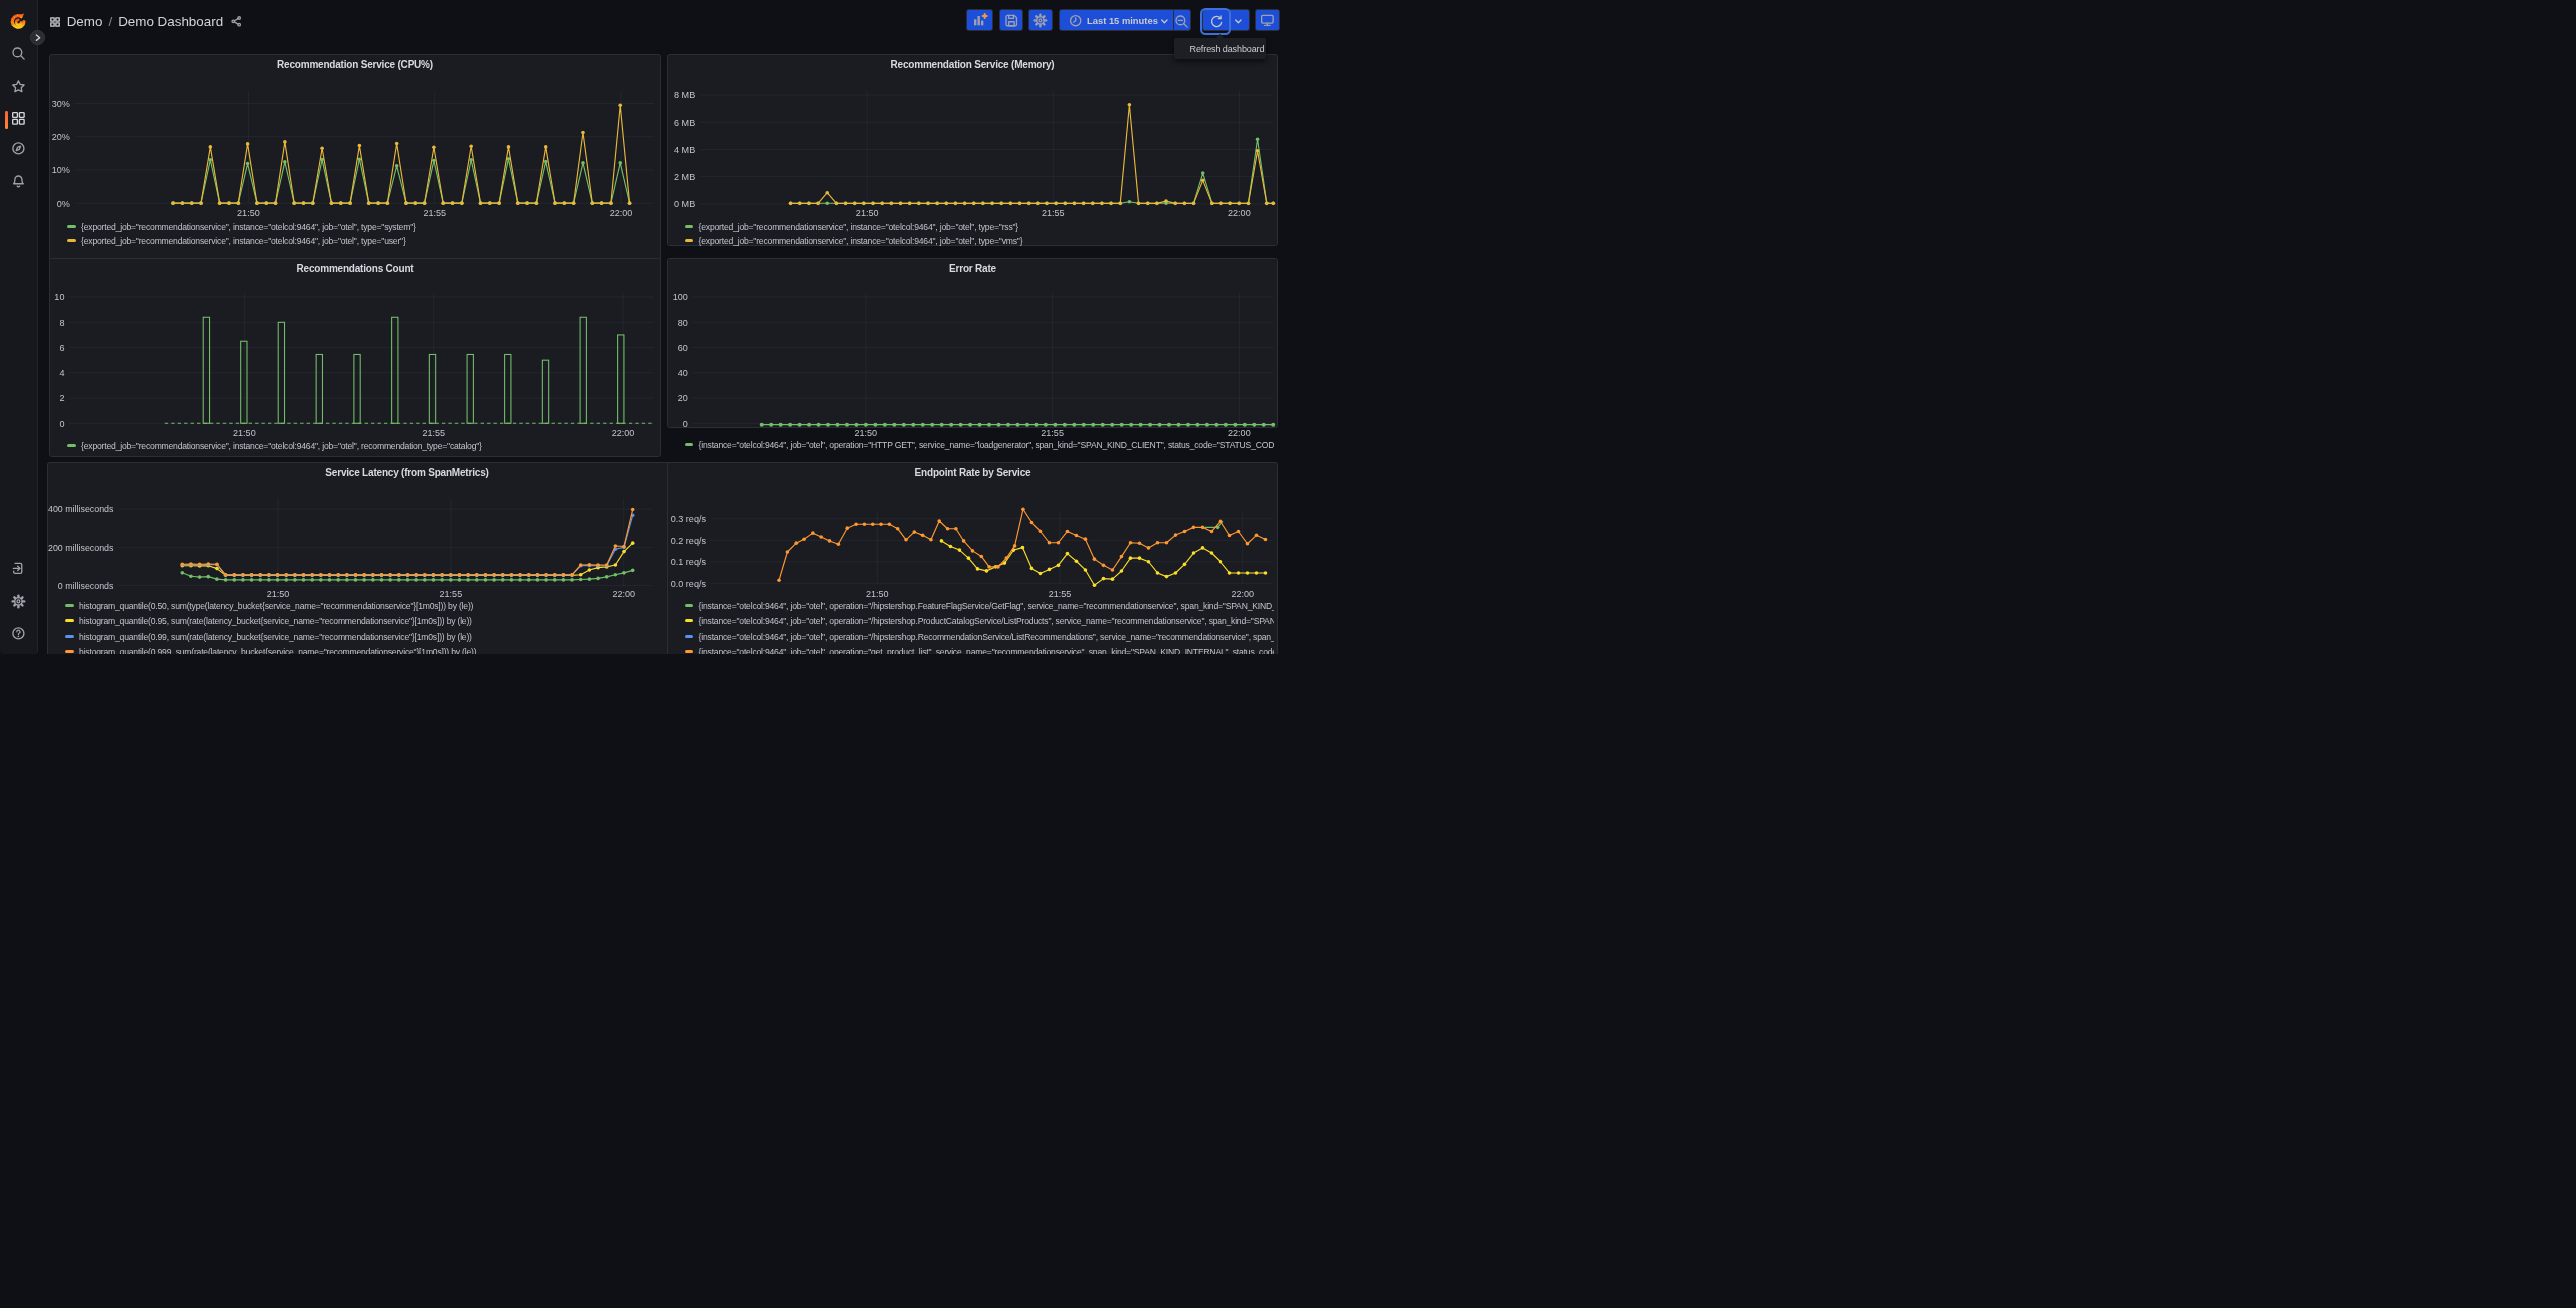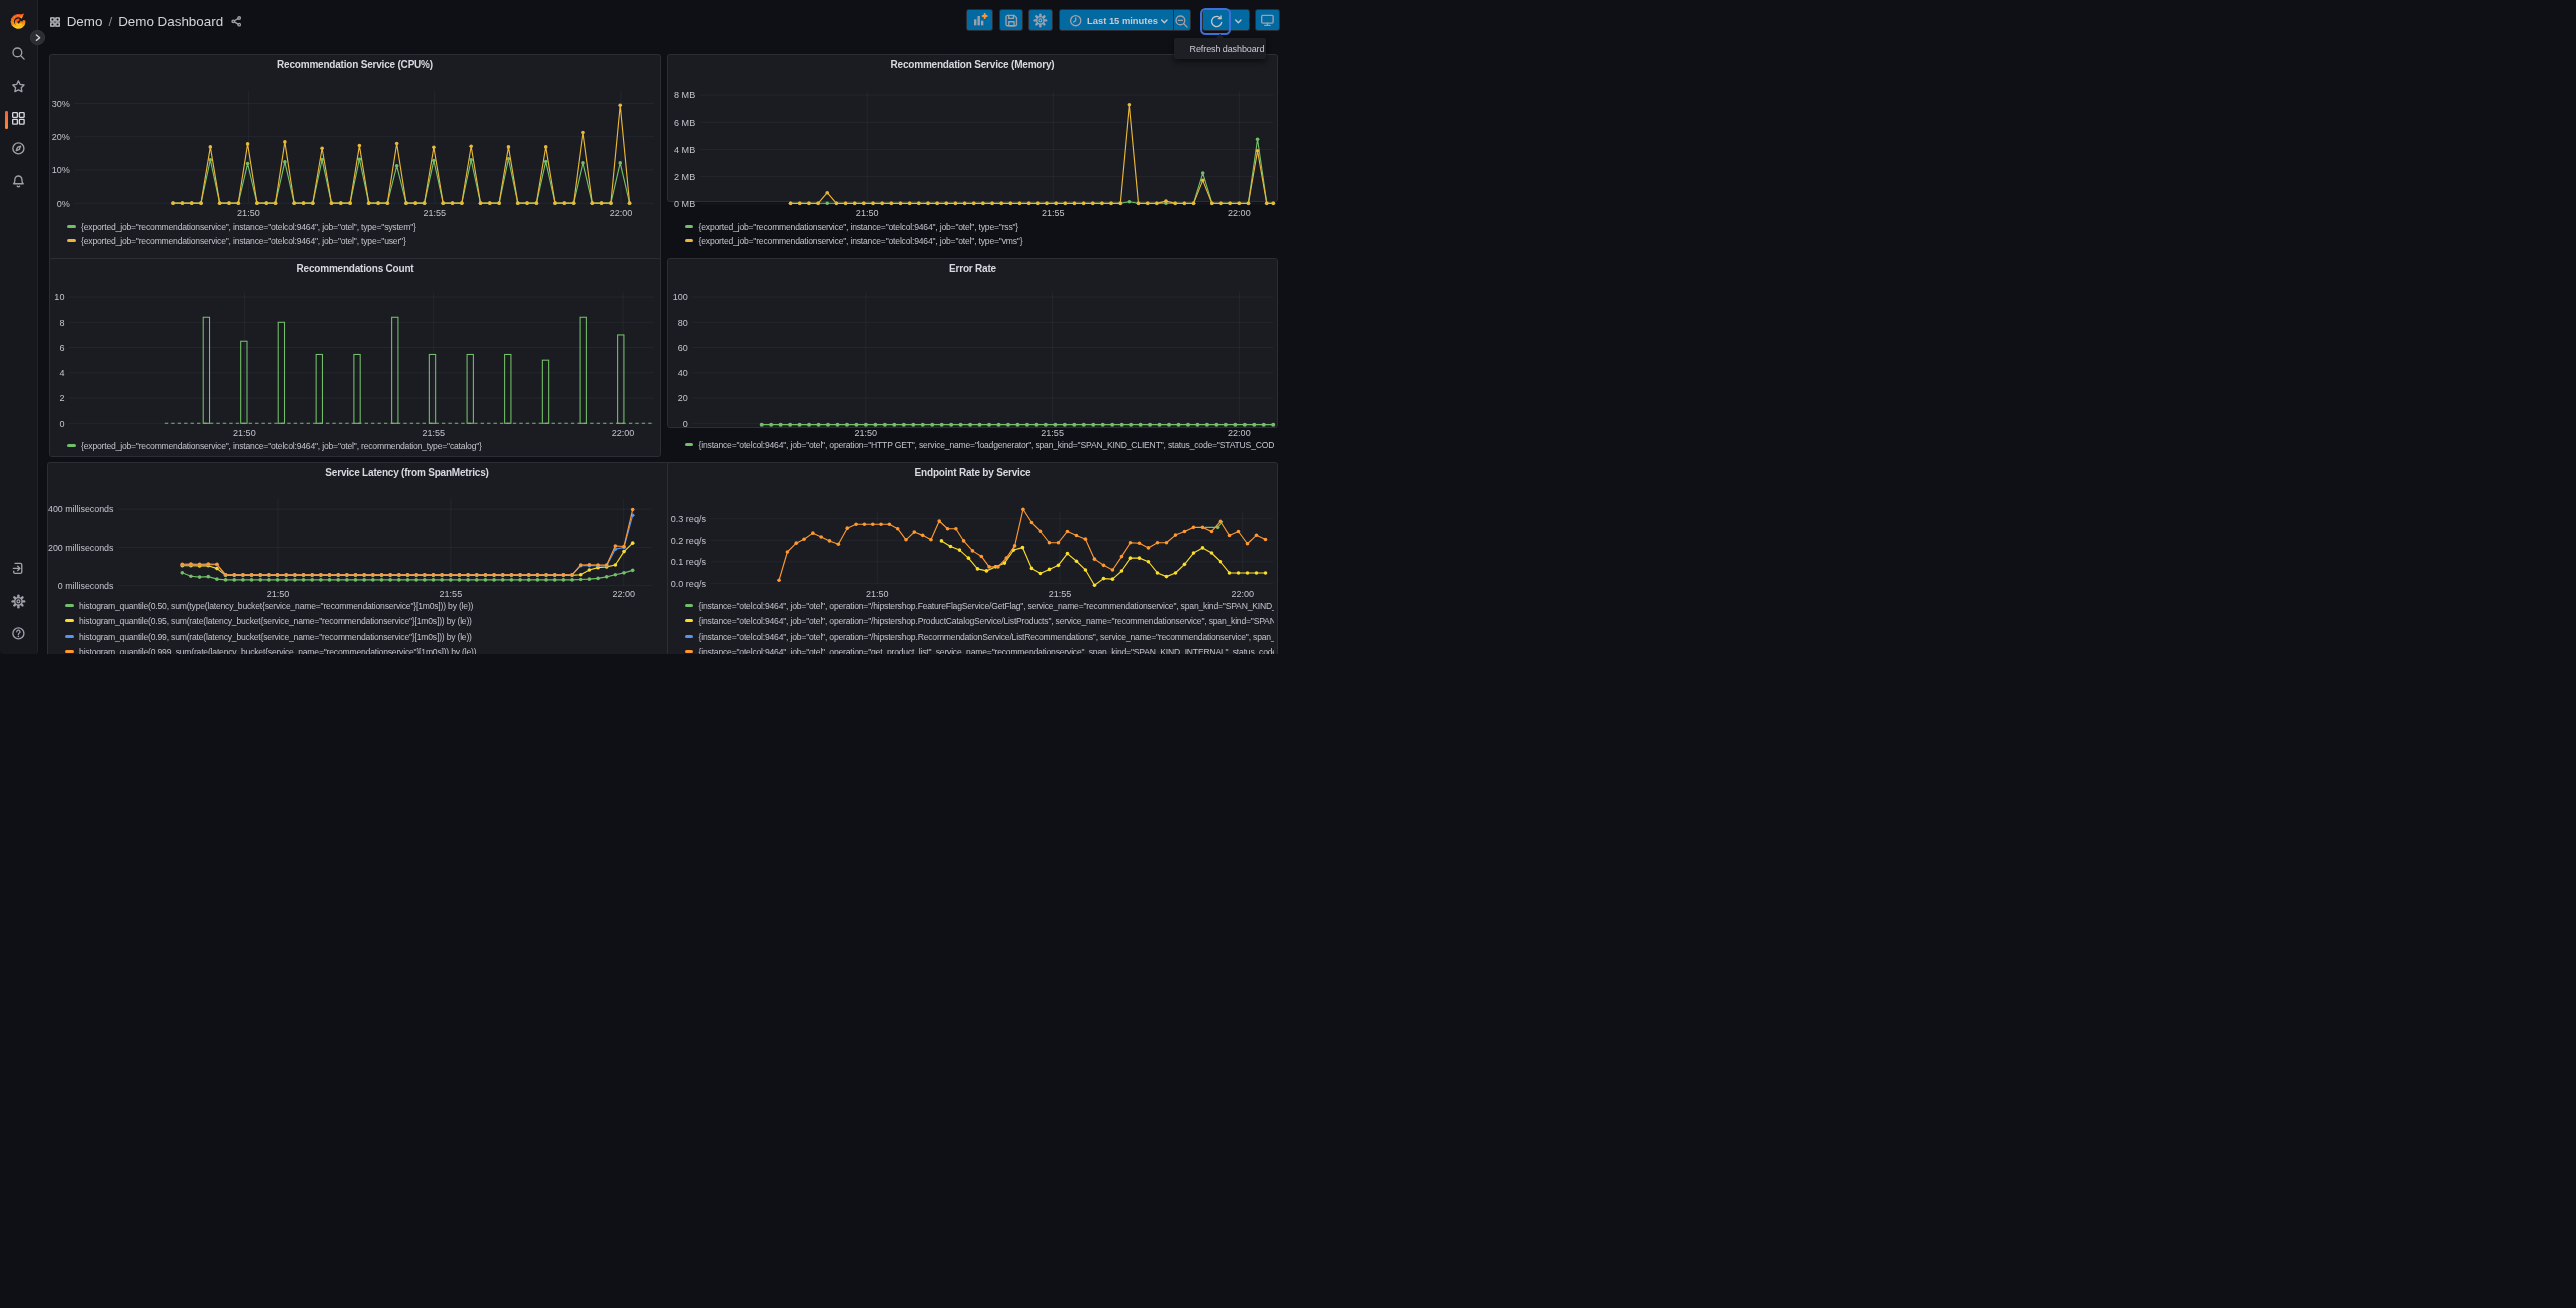--- a/index.html
+++ b/index.html
@@ -14,21 +14,21 @@
   background:#2b2d33; border:0.7px solid #37383e; z-index:6; display:flex; align-items:center; justify-content:center; }
 .header { position:absolute; left:38px; top:0; width:1250px; height:43px; }
 .crumb { position:absolute; top:14px; display:flex; align-items:center; color:#d2d3da; font-size:13.4px;text-align:right; }
 .panel { position:absolute; background:#1a1c22; border:0.7px solid #2b2e35; border-radius:2.7px; }
 .ptitle { position:absolute; top:4px; left:0; right:0; text-align:center; font-size:10px;
   font-weight:700; color:#d8d9e0; letter-spacing:-0.2px; }
 .lrow { position:absolute; height:12px; white-space:nowrap; overflow:hidden; font-size:8.6px; letter-spacing:-0.2px;
   color:#c3c4ce; line-height:12px; }
 .ldash { display:inline-block; width:8.7px; height:3px; border-radius:2.7px; margin-right:5.4px;
   vertical-align:1.7px; }
-.btn { position:absolute; top:9.4px; height:22px; background:#0369a1; border:0.7px solid #2c2e35;
+.btn { position:absolute; top:9.4px; height:22px; background:#1d4ed8; border:0.7px solid #2c2e35;
   border-radius:2.7px; display:flex; align-items:center; justify-content:center; }
 .tooltip { position:absolute; left:1174px; top:38px; width:92px; height:21px; background:#1d1f25;
   border-radius:2px; box-shadow:0 2.7px 5.4px rgba(0,0,0,0.5); color:#cccdd5; font-size:9px; letter-spacing:-0.1px;
   display:flex; align-items:center; justify-content:center; z-index:20;padding-left:14px; }
 .tooltip .arr { position:absolute; top:-2.7px; left:43px; width:6px; height:6px; background:#1d1f25;
   transform:rotate(45deg); }
 .ic { display:block; }
 </style></head>
 <body>
 <div id="app">
@@ -325,21 +325,21 @@
         <circle cx="793.8" cy="115.3" r="2.7" fill="#EAB839"></circle>
         <circle cx="807.7" cy="220.5" r="2.7" fill="#EAB839"></circle>
         <circle cx="821.5" cy="220.5" r="2.7" fill="#EAB839"></circle>
         <circle cx="835.4" cy="220.5" r="2.7" fill="#EAB839"></circle>
         <circle cx="849.3" cy="74.7" r="2.7" fill="#EAB839"></circle>
         <circle cx="863.2" cy="220.5" r="2.7" fill="#EAB839"></circle>
       </svg>
 <div class="lrow" style="top:166px;left:17px;width:590px"><span class="ldash" style="background:#73BF69"></span><span class="ltext">{exported_job="recommendationservice", instance="otelcol:9464", job="otel", type="system"}</span></div>
       <div class="lrow" style="top:180px;left:17px;width:590px"><span class="ldash" style="background:#EAB839"></span><span class="ltext">{exported_job="recommendationservice", instance="otelcol:9464", job="otel", type="user"}</span></div>
 </div>
-<div class="panel" style="left:667px;top:54px;width:611px;height:148px">
+<div class="panel" style="left:667px;top:54px;width:611px;height:192px">
 <div class="ptitle">Recommendation Service (Memory)</div>
 <svg class="chart" width="611" height="199" viewBox="0 0 909.5 296" style="position:absolute;left:0;top:0">
         <line x1="47.5" y1="59.5" x2="901.0" y2="59.5" stroke="rgba(204,204,220,0.09)" stroke-width="1"></line>
         <text x="40.5" y="64.5" text-anchor="end" font-size="13.5" fill="#c3c4ce">8 MB</text>
         <line x1="47.5" y1="100.0" x2="901.0" y2="100.0" stroke="rgba(204,204,220,0.09)" stroke-width="1"></line>
         <text x="40.5" y="105.0" text-anchor="end" font-size="13.5" fill="#c3c4ce">6 MB</text>
         <line x1="47.5" y1="140.5" x2="901.0" y2="140.5" stroke="rgba(204,204,220,0.09)" stroke-width="1"></line>
         <text x="40.5" y="145.5" text-anchor="end" font-size="13.5" fill="#c3c4ce">4 MB</text>
         <line x1="47.5" y1="181.0" x2="901.0" y2="181.0" stroke="rgba(204,204,220,0.09)" stroke-width="1"></line>
         <text x="40.5" y="186.0" text-anchor="end" font-size="13.5" fill="#c3c4ce">2 MB</text>

